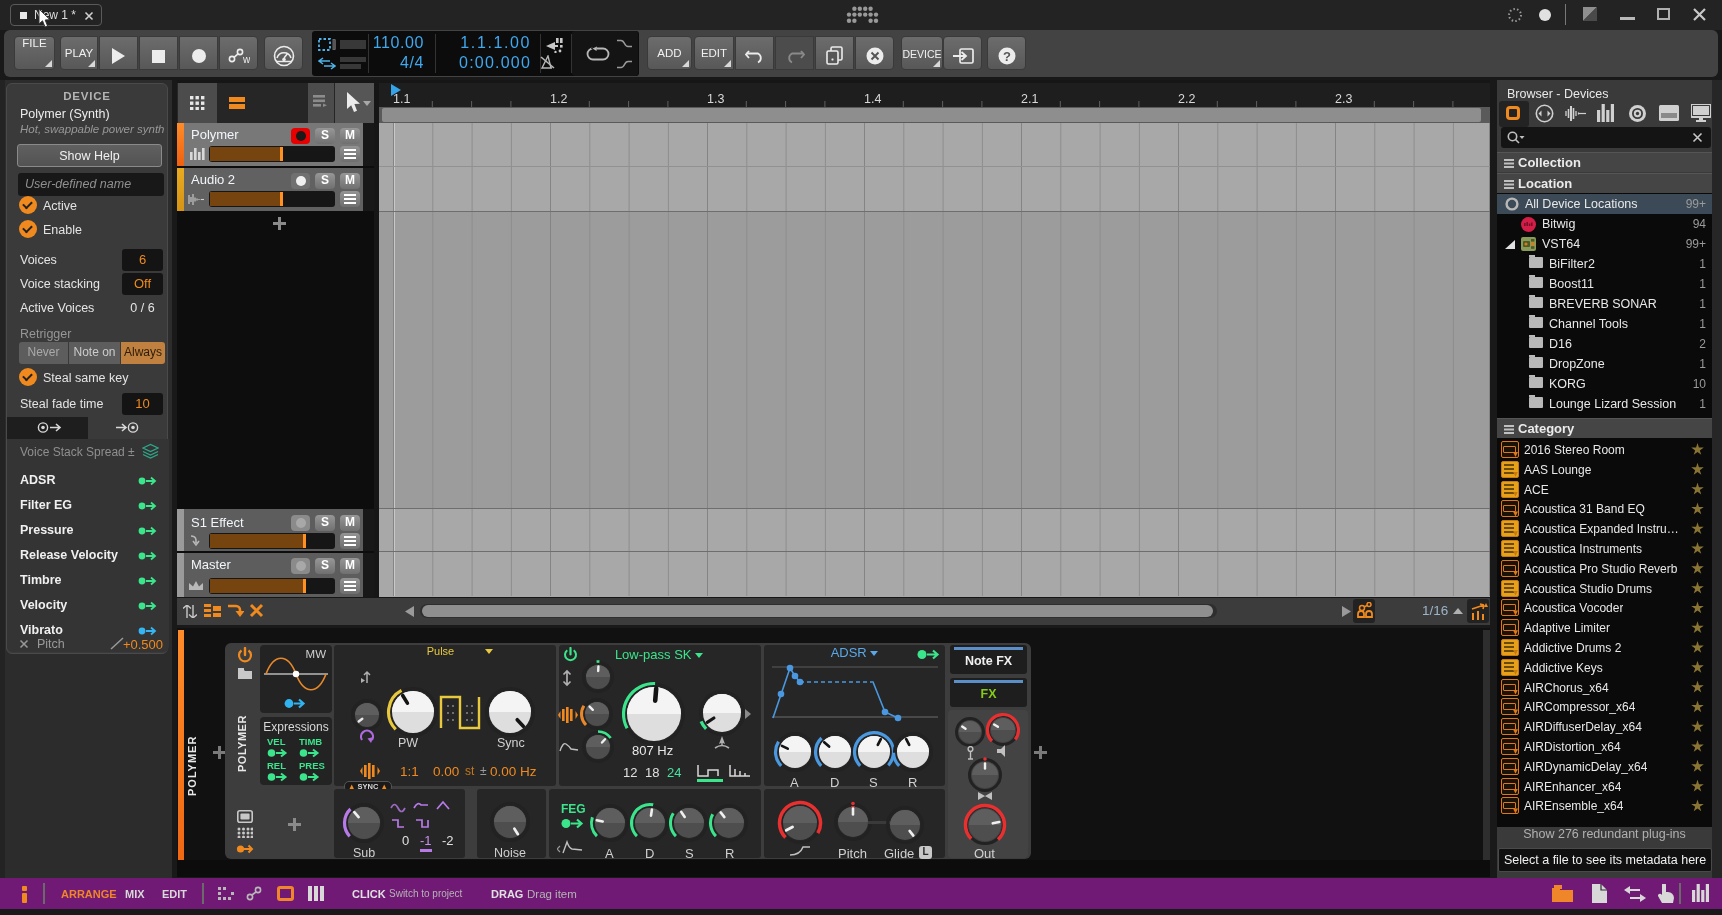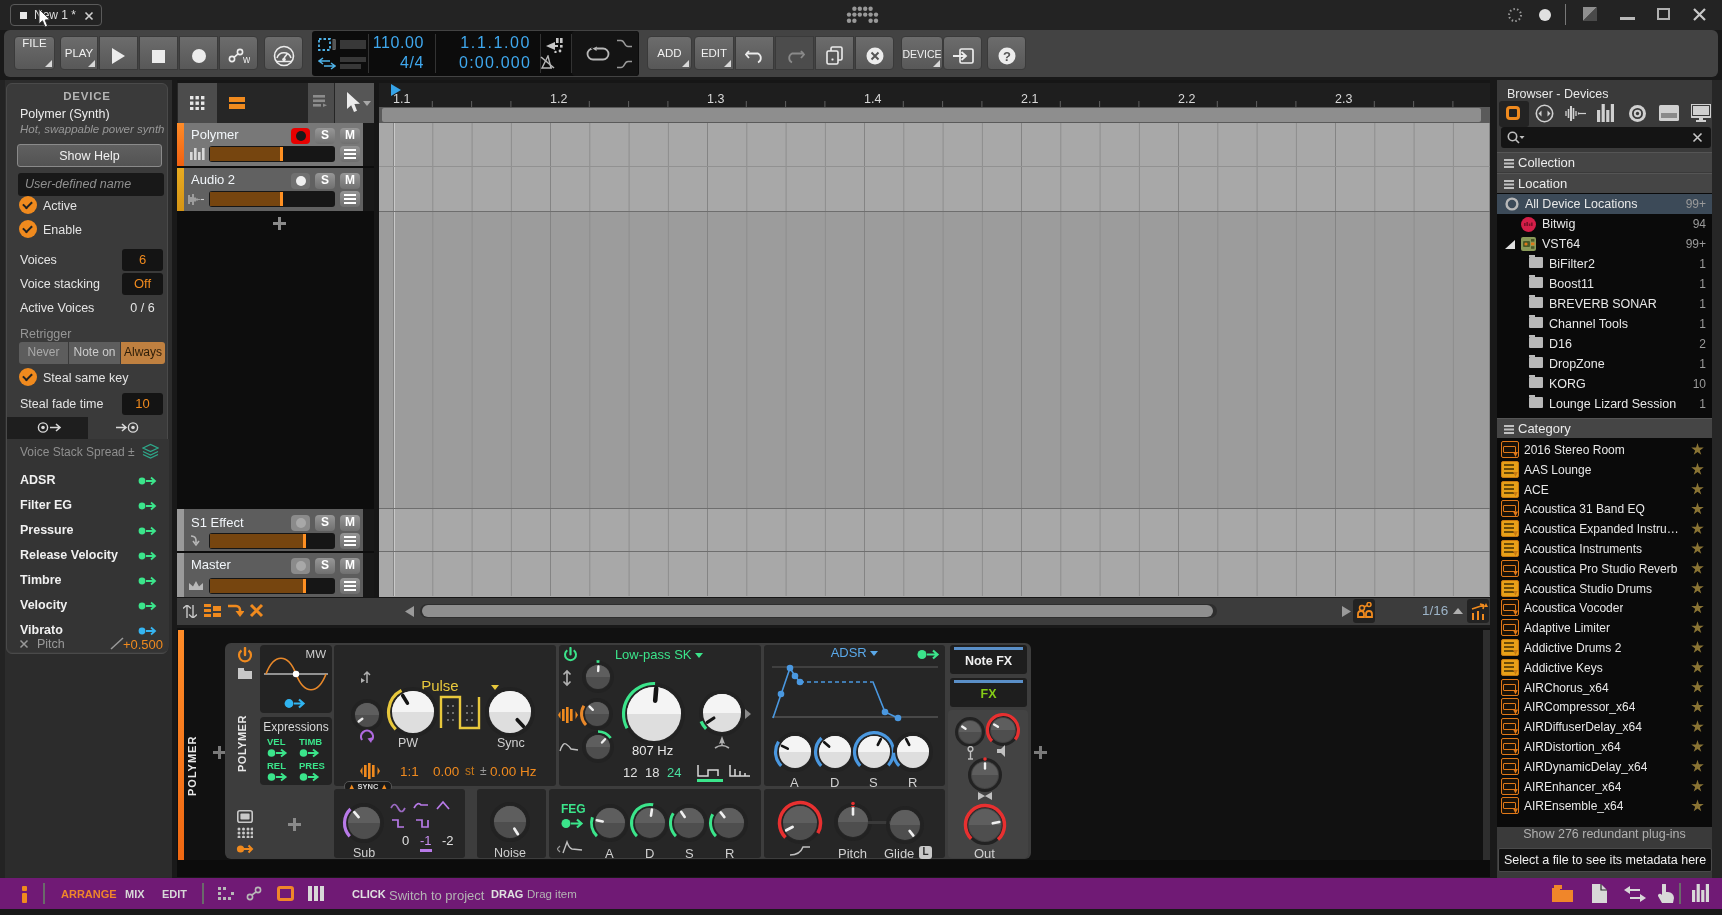--- a/index.html
+++ b/index.html
@@ -40,21 +40,21 @@
 .tstripe { position:absolute; left:0; top:0; width:7px; height:100%; }
 .ttitle { position:absolute; left:14px; top:4px; color:#f2f6fa; font-size:13px; }
 .trec { position:absolute; left:114px; top:5px; width:19px; height:16px; border-radius:4px; }
 .tsm { position:absolute; top:5px; width:20px; height:16px; border-radius:4px; background:linear-gradient(#979797,#707070); color:#fff; font-weight:bold; font-size:12px; text-align:center; line-height:15px; }
 .tmeter { position:absolute; left:32px; top:23px; width:126px; height:16px; background:#161616; border-radius:3px; overflow:hidden; }
 .tfill { position:absolute; left:1px; top:1px; height:14px; background:#76450f; border-right:3px solid #ff9022; }
 .tburger { position:absolute; left:163px; top:23px; width:20px; height:16px; border-radius:4px; background:linear-gradient(#949494,#6e6e6e); }
 .tburger i { position:absolute; left:4px; width:12px; height:2px; background:#fff; }
 .tburger i:nth-child(1){top:3px;} .tburger i:nth-child(2){top:7px;} .tburger i:nth-child(3){top:11px;}
 .tdark { position:absolute; right:0px; top:0; width:11px; height:100%; background:#181818; }
-.bsect { position:absolute; left:0; width:215px; height:20px; background:#454545; border-top:1px solid #555; color:#ececec; font-size:13px; font-weight:normal; line-height:20px; padding-left:21px; }
+.bsect { position:absolute; left:0; width:215px; height:20px; background:#454545; border-top:1px solid #555; color:#ececec; font-size:13px; font-weight:bold; line-height:20px; padding-left:21px; }
 .bsect:before { content:""; position:absolute; left:7px; top:6px; width:10px; height:2px; background:#c0c0c0; box-shadow:0 3.5px #c0c0c0, 0 7px #c0c0c0; }
 .brow { position:absolute; left:0; width:215px; height:20px; }
 .brow.sel { background:#3c4a58; }
 .btxt { position:absolute; top:3px; color:#e8e8e8; font-size:12.5px; white-space:nowrap; }
 .btxt2 { position:absolute; left:27px; top:3px; color:#e8e8e8; font-size:12px; white-space:nowrap; max-width:158px; overflow:hidden; text-overflow:ellipsis; }
 .bcnt { position:absolute; right:6px; top:3px; color:#9a9a9a; font-size:12px; }
 .bfold { position:absolute; left:32px; top:3px; width:14px; height:11px; background:#b8b8b8; border-radius:1px; }
 .bfold:before { content:""; position:absolute; left:0; top:-2px; width:6px; height:2px; background:#b8b8b8; }
 .bstar { position:absolute; right:8px; top:3px; width:13px; height:13px; background:#8a7434; clip-path:polygon(50% 0%, 61% 35%, 98% 35%, 68% 57%, 79% 91%, 50% 70%, 21% 91%, 32% 57%, 2% 35%, 39% 35%); }
 .pfx { position:absolute; left:4px; top:1px; width:18px; height:17px; border:1.5px solid #e07818; border-radius:2px; background:#1a1208; }
@@ -707,21 +707,21 @@
         <svg style="position:absolute;left:39px;top:55px;" width="22" height="10" viewBox="0 0 22 10">
           <circle cx="4.5" cy="5" r="3.8" fill="#3be58b"></circle>
           <path d="M9 5 H17 M14 1.5 L18.5 5 L14 8.5" fill="none" stroke="#3be58b" stroke-width="2"></path>
         </svg>
       </div>
     <div class="abs" style="left:111px;top:190px;width:13px;height:13px;">
         <span class="abs" style="left:5px;top:0;width:3px;height:13px;background:#8a8a8a;"></span>
         <span class="abs" style="left:0;top:5px;width:13px;height:3px;background:#8a8a8a;"></span>
       </div>
     <div class="abs" style="left:157px;top:17px;width:222px;height:141px;background:#262626;border-radius:3px;"></div>
-    <div class="abs" style="left:157px;top:17px;width:252px;height:17px;text-align:center;color:#e8c83c;font-size:15px;margin-top:32px;">Pulse <span style="display:inline-block;width:0;height:0;border-left:4.5px solid transparent;border-right:4.5px solid transparent;border-top:5.5px solid #e8c83c;margin-left:28px;margin-bottom:1px;"></span></div>
+    <div class="abs" style="left:157px;top:17px;width:252px;height:17px;text-align:center;color:#e8c83c;font-size:11px;">Pulse <span style="display:inline-block;width:0;height:0;border-left:4.5px solid transparent;border-right:4.5px solid transparent;border-top:5.5px solid #e8c83c;margin-left:28px;margin-bottom:1px;"></span></div>
     <svg class="abs" style="left:183px;top:42px;" width="14" height="15" viewBox="0 0 14 15">
         <path d="M7 2 V13 M4 5 L7 2 L10 5" fill="none" stroke="#b0b0b0" stroke-width="1.5"></path>
         <path d="M1 8 L5 10.5 L1 13 Z" fill="#b0b0b0"></path>
       </svg>
     <svg class="abs" style="left:172px;top:69px;" width="36" height="36" viewBox="0 0 36 36">
         <circle cx="18" cy="18" r="14.5" fill="none" stroke="#222" stroke-width="3"></circle>
         <circle cx="18" cy="18" r="12" fill="#4e4e4e"></circle>
         <path d="M6 18 a12 12 0 0 1 24 0 Z" fill="#5e5e5e"></path>
         <line x1="13.3" y1="21.7" x2="9.7" y2="24.5" stroke="#e8e8e8" stroke-width="2.4" stroke-linecap="round"></line>
       </svg>
@@ -1326,21 +1326,21 @@
       </svg>
     <span class="abs" style="left:277px;top:8px;width:17px;height:15px;border:3px solid #f0862a;border-radius:3px;"></span>
     <svg class="abs" style="left:308px;top:8px;" width="18" height="15" viewBox="0 0 18 15">
         <g fill="#d8d8d8">
           <rect x="0" y="0" width="4" height="15"></rect>
           <rect x="6" y="0" width="4" height="15"></rect>
           <rect x="12" y="0" width="4" height="15"></rect>
         </g>
       </svg>
     <span class="abs" style="left:352px;top:10px;color:#e0e0e0;font-size:11px;font-weight:bold;">CLICK</span>
-    <span class="abs" style="left:389px;top:10px;color:#b4b4b4;font-size:13px;">Switch to project</span>
+    <span class="abs" style="left:389px;top:10px;color:#b4b4b4;font-size:10px;">Switch to project</span>
     <span class="abs" style="left:491px;top:10px;color:#e0e0e0;font-size:11px;font-weight:bold;">DRAG</span>
     <span class="abs" style="left:527px;top:10px;color:#b4b4b4;font-size:11.5px;">Drag item</span>
     <svg class="abs" style="left:1552px;top:7px;" width="21" height="17" viewBox="0 0 21 17">
         <path d="M0 3 H8 V5 H21 V17 H0 Z" fill="#f0862a"></path>
         <rect x="2" y="0" width="8" height="4" fill="#f0862a"></rect>
       </svg>
     <svg class="abs" style="left:1592px;top:6px;" width="15" height="19" viewBox="0 0 15 19">
         <path d="M0 0 H9 L15 6 V19 H0 Z" fill="#d8d8d8"></path>
         <path d="M9 0 L9 6 L15 6" fill="none" stroke="#2d2d2d" stroke-width="1.2"></path>
       </svg>

